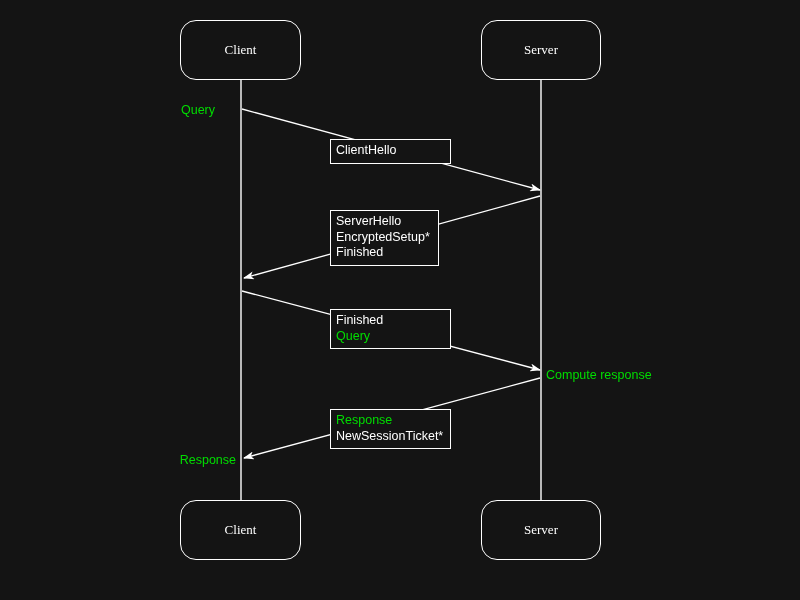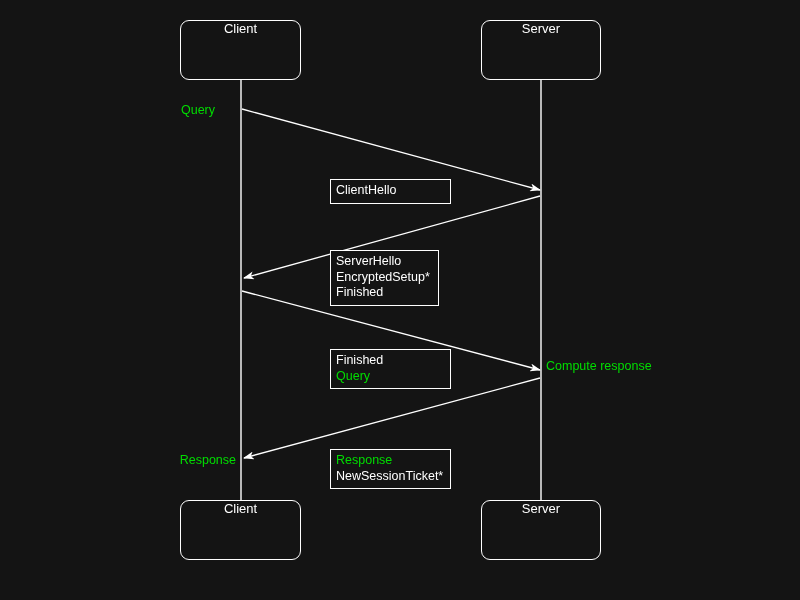--- a/index.html
+++ b/index.html
@@ -20,40 +20,40 @@
     position: absolute;
     top: 0;
     left: 0;
     width: 800px;
     height: 600px;
   }
   .actor-box {
     position: absolute;
     box-sizing: border-box;
     border: 1px solid #ffffff;
-    border-radius: 9px;
+    border-radius: 16px;
     background: #141414;
     display: flex;
+    align-items: center;
     justify-content: center;
     color: #ffffff;
     font-size: 13px;
-    font-family: Liberation Sans, sans-serif;
+    font-family: Liberation Serif, serif;
   }
   .msg-box {
     position: absolute;
     box-sizing: border-box;
     border: 1px solid #ffffff;
     background: #141414;
     padding: 3px 5px 4px 5px;
     font-size: 12.5px;
     line-height: 15.5px;
     color: #ffffff;
     font-family: "Liberation Sans", sans-serif;
     white-space: nowrap;
-    margin-top: 40px;
   }
   .msg-line { display: block; }
   .msg-line.green { color: #00dd00; }
   .side-label {
     position: absolute;
     font-size: 12.5px;
     color: #00dd00;
     font-family: "Liberation Sans", sans-serif;
     white-space: nowrap;
   }
@@ -112,21 +112,21 @@
 
   <div class="msg-box" style="left:330px; top:409px; width:121px;">
     <span class="msg-line green">Response</span>
     <span class="msg-line">NewSessionTicket*</span>
   </div>
 
   <div class="side-label left" style="left:120px; top:103px; width:95px;">
     <span>Query</span>
   </div>
 
-  <div class="side-label right" style="left:546px; top:359px;">
+  <div class="side-label right" style="left:546px; top:368px;">
     <span>Compute response</span>
   </div>
 
   <div class="side-label left" style="left:120px; top:453px; width:116px;">
     <span>Response</span>
   </div>
 
 </div>
 
 </body></html>

